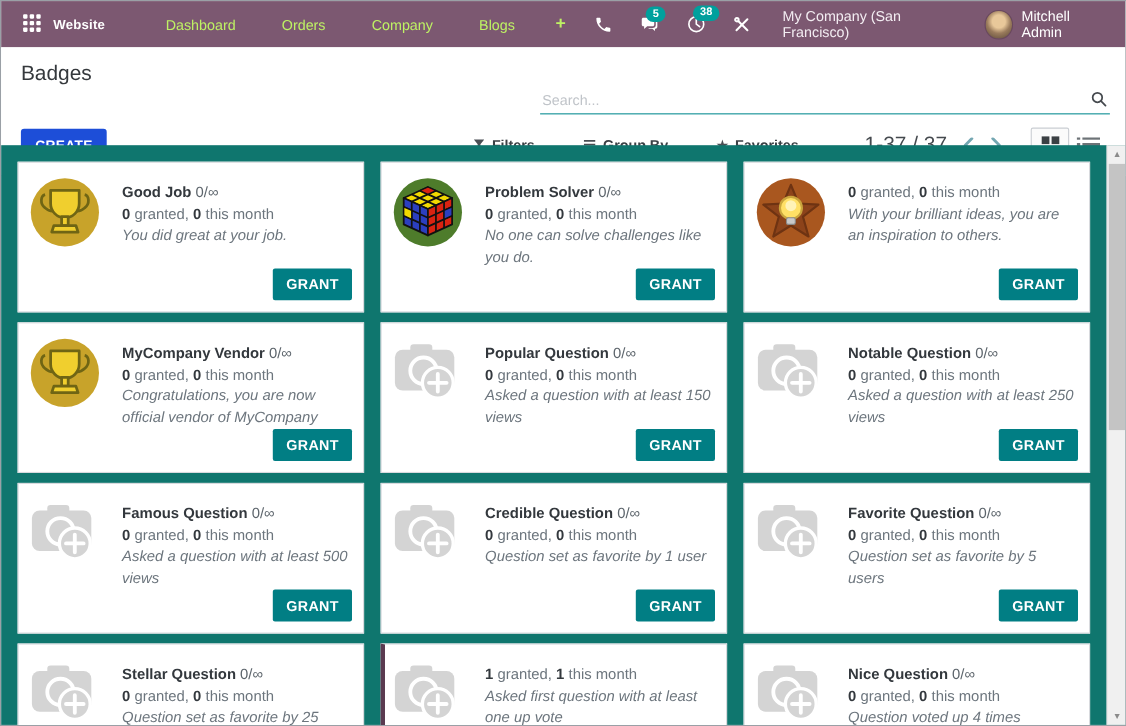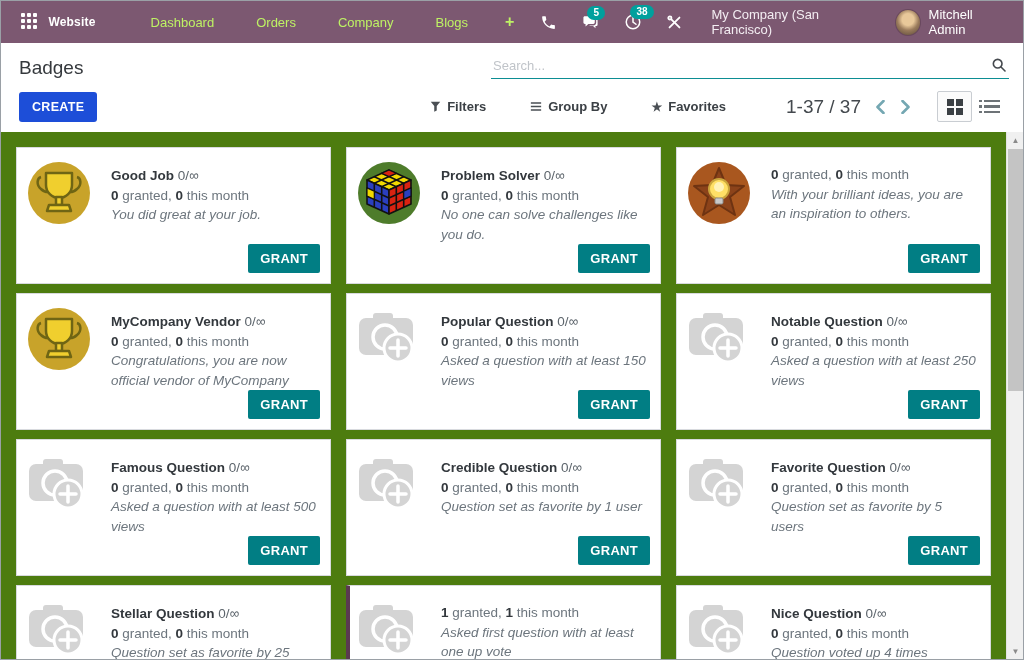--- a/index.html
+++ b/index.html
@@ -29,21 +29,21 @@
   }
   .company { font-size:13px; color:#f3edf2; margin:0 18px 0 14px; cursor:pointer;}
   .user { display:flex; align-items:center; gap:8px; font-size:13px; cursor:pointer; padding-right:4px;}
   .avatar {
     width:27px; height:27px; border-radius:50%;
     background:radial-gradient(circle at 50% 38%, #e8c89a 0 30%, #9a7b5c 55%, #564536 100%);
     border:1px solid #69485e;
   }
   
   .control-panel { background:#fff; padding:10px 14px 12px 18px; border-bottom:1px solid #e2e4e8;}
-  .cp-row1 { display:flex; align-items:flex-end; }
+  .cp-row1 { display:flex; align-items:flex-start;flex-direction:column; }
   .page-title { font-size:19px; color:#35393d; font-weight:400; margin-top:4px;}
   .search-box { margin-left:auto; width:518px; border-bottom:1px solid #0c8e93; display:flex; align-items:center; padding:3px 2px 5px 2px;}
   .search-box input { border:none; outline:none; flex:1; font-size:13px; font-family:"Liberation Sans",sans-serif; color:#333;}
   .search-box input::placeholder { color:#c0c4c9; }
   .cp-row2 { display:flex; align-items:center; margin-top:12px; }
   .btn-create {
     background:#1d4ed8; color:#fff; border:none; font-family:"Liberation Sans",sans-serif;
     font-size:12.5px; font-weight:bold; padding:8px 13px; border-radius:3px; cursor:pointer; letter-spacing:.3px;
   }
   .filter-group { display:flex; align-items:center; gap:44px; margin-left:auto; margin-right:60px;}
@@ -55,21 +55,21 @@
   .vs-btn { width:35px; height:31px; display:flex; align-items:center; justify-content:center; cursor:pointer; border:1px solid transparent;}
   .vs-btn.active { background:#fbfbfb; border:1px solid #c9cdd2; border-radius:2px;}
   .grid-ic { display:grid; grid-template-columns:7px 7px; grid-template-rows:7px 7px; gap:2px;}
   .grid-ic i { background:#3b4044; }
   .list-ic { display:flex; flex-direction:column; gap:3px;}
   .list-ic i { display:block; width:16px; height:2.5px; background:#6d7377; position:relative;}
   .list-ic i::before { content:""; position:absolute; left:-5px; top:0; width:3px; height:2.5px; background:#6d7377;}
   
   .content {
     position:absolute; top:131px; left:0; right:0; bottom:0;
-    background:#4d7c0f; padding:15px 0 0 15px; overflow:hidden;
+    background:#0f766e; padding:15px 0 0 15px; overflow:hidden;
   }
   .badge-grid { display:grid; grid-template-columns:repeat(3,315px); column-gap:15px; row-gap:9px; }
   .card {
     background:#fff; border:1px solid #d8dade; height:137px; position:relative;
     padding:9px 10px 10px 10px; cursor:pointer;
   }
   .card.highlighted { border-left:4px solid #5a3a50; padding-left:7px; }
   .card-body { display:flex; }
   .badge-icon { flex:0 0 84px; padding-top:4px; }
   .card-text { flex:1; padding-top:8px; line-height:19.5px; padding-right:2px;}

